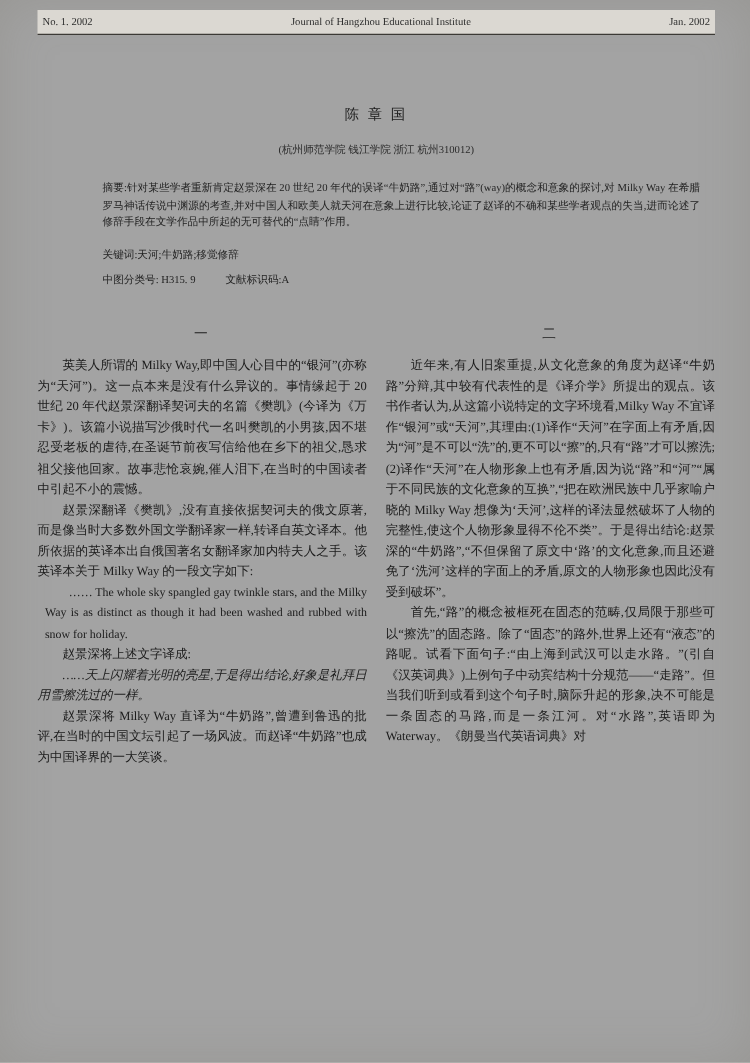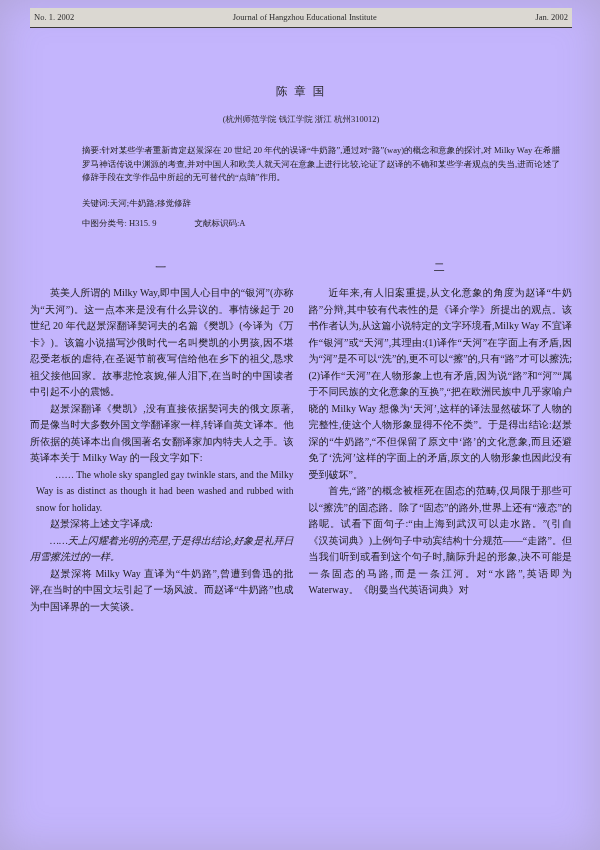--- a/index.html
+++ b/index.html
@@ -1,40 +1,40 @@
 <!DOCTYPE html>
 <html><head>
 <meta charset="utf-8">
 <style>
   * { margin:0; padding:0; box-sizing:border-box; }
   html,body { width:600px; height:850px; }
   body { background:#cfccc6; font-family:"Liberation Serif","DejaVu Serif",serif; }
   .page {
     position:relative; width:600px; height:850px; overflow:hidden;
-    background:#c4b5fd; color:#1e1e1e;
+    background:#a3a3a3; color:#1e1e1e;
     padding:8px 28px 0 30px;
     box-shadow:inset 0 0 40px rgba(120,115,105,.25);
   }
   .masthead {
     display:flex; justify-content:space-between; align-items:center;
     background:#dbd8d2; padding:4px 4px 5px 4px;
     font-size:8.5px; color:#2d2d2d;
     border-bottom:1.5px solid #3c3a36;
   }
   .masthead span { white-space:nowrap; }
   .title {
     text-align:center; font-size:23px; font-weight:bold; letter-spacing:1px;
     margin-top:72px; color:#161616;
   }
   .author { text-align:center; font-size:11.5px; margin-top:56px; letter-spacing:2px; }
   .affiliation { text-align:center; font-size:8.5px; margin-top:15px; color:#2b2b2b; }
   .front { margin:18px 12px 0 52px; font-size:8.5px; line-height:13.5px; color:#232323; }
   .abstract { text-align:justify; }
   .keywords { margin-top:12px; }
-  .meta-line { margin-top:7px; display:flex; gap:38px; flex-wrap:nowrap;text-align:center; }
+  .meta-line { margin-top:7px; display:flex; gap:24px; flex-wrap:nowrap;text-align:center; }
   .meta-line span { white-space:nowrap; }
   .columns { display:flex; gap:15px; margin-top:26px; }
   .col { flex:1 1 0; min-width:0; font-size:10px; line-height:16.5px; text-align:justify; color:#1b1b1b; }
   .section-mark { text-align:center; font-size:11px; margin:2px 0 10px 0; letter-spacing:2px; }
   .body-p { text-indent:2em; margin:0; }
   .english-quote { font-size:9.5px; padding-left:6px; }
   .kai { font-style:italic; }
   .footer { position:absolute; left:30px; bottom:18px; font-size:8.5px; color:#2b2b2b; }
   .footer-rule { width:150px; border-top:1px solid #555; margin-bottom:5px; }
 </style>

